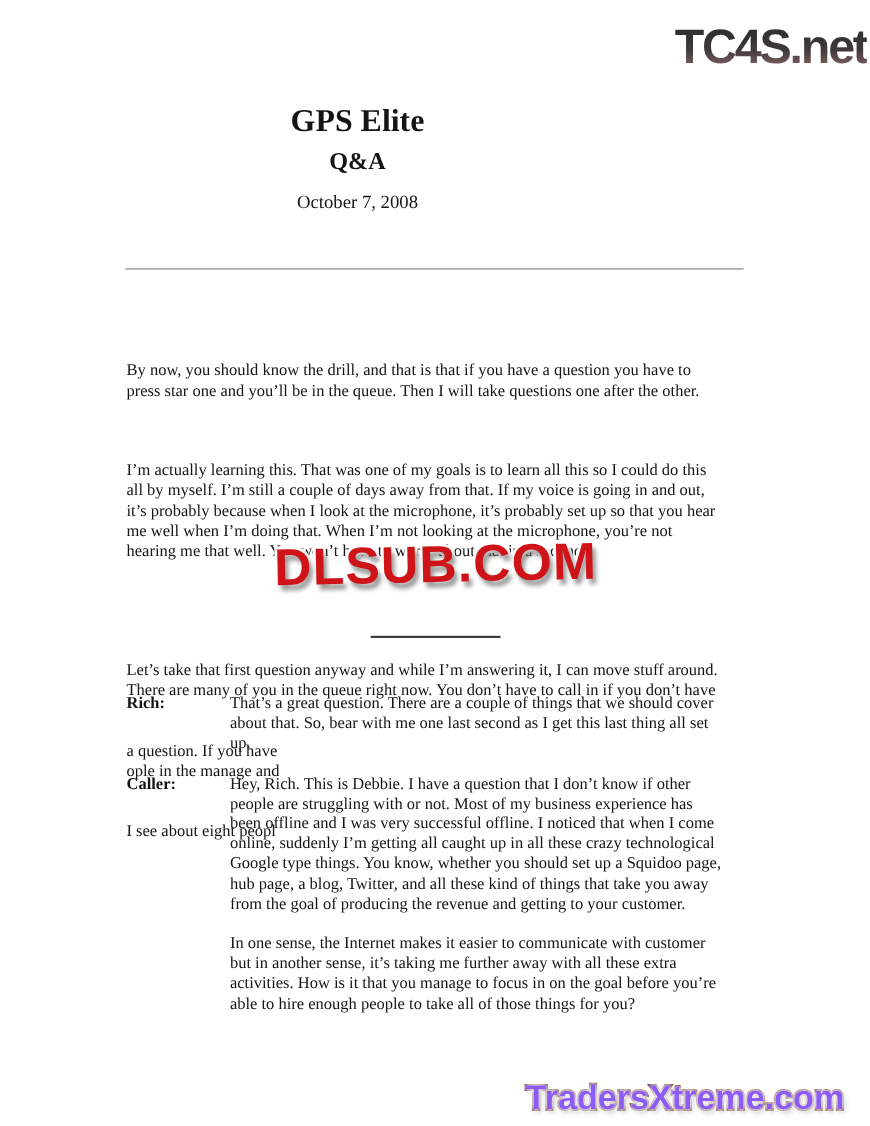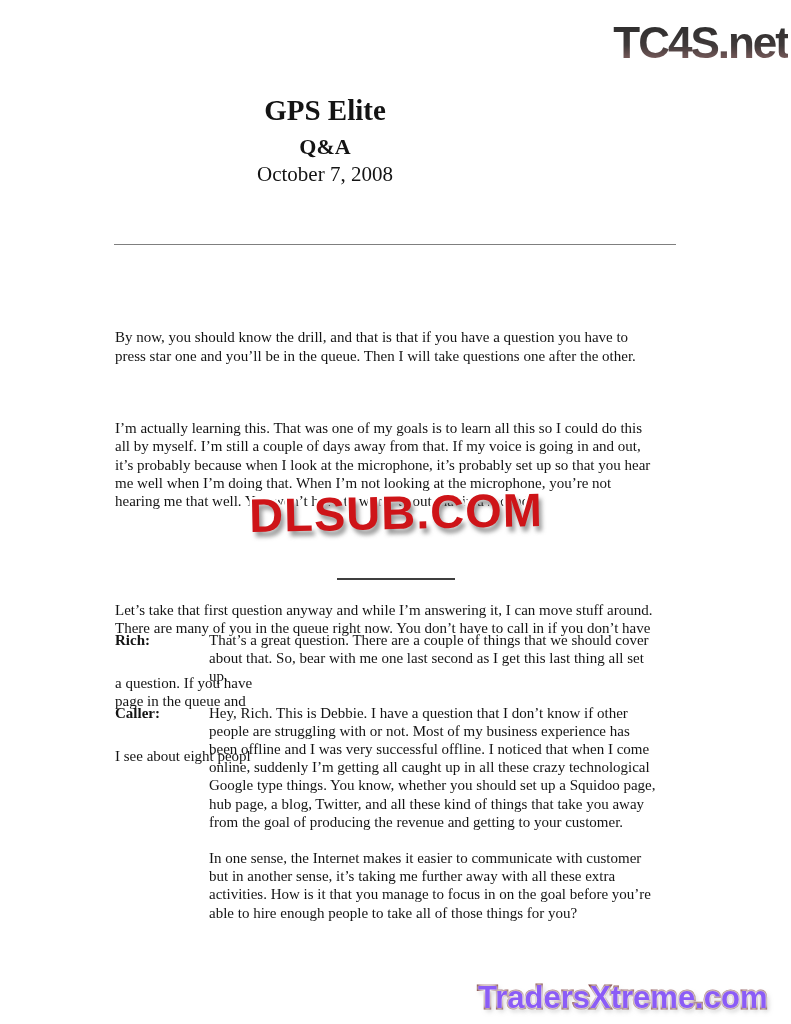--- a/index.html
+++ b/index.html
@@ -26,21 +26,21 @@
     -webkit-background-clip: text;
     background-clip: text;
     color: transparent;
     margin-top: 18px;
   }
 
   
   .title-block { position: absolute; top: 94px; left: 0; width: 650px; text-align: center; }
   .doc-title    { font-size: 29px; font-weight: bold; line-height: 32px; }
   .doc-subtitle { font-size: 22px; font-weight: bold; line-height: 24px; margin-top: 9px; }
-  .doc-date     { font-size: 21px; line-height: 20px; margin-top: 5px; }
+  .doc-date     { font-size: 17px; line-height: 20px; margin-top: 15px; }
 
   .rule {
     position: absolute;
     top: 244px; left: 114px; width: 562px;
     border: none; border-top: 1px solid #7f7f7f; margin: 0;
   }
 
   
   .intro {
     position: absolute;
@@ -123,21 +123,21 @@
     <p>I’m actually learning this. That was one of my goals is to learn all this so I could do this
 all by myself. I’m still a couple of days away from that. If my voice is going in and out,
 it’s probably because when I look at the microphone, it’s probably set up so that you hear
 me well when I’m doing that. When I’m not looking at the microphone, you’re not
 hearing me that well. You won’t have to worry about that in a second.</p>
     <p>
       <span class="p3-start">Let’s take that first question anyway and while I’m answering it, I can move stuff around.
 There are many of you in the queue right now. You don’t have to call in if you don’t have</span>
       <span class="split-line">
         <span>a question. If you have</span>
-        <span>page in the queue and</span>
+        <span>ople in the manage and</span>
       </span>
       <span class="p3-end">I see about eight peopl</span>
     </p>
   </div>
 
   <div class="watermark">DLSUB.COM</div>
 
   <hr class="separator">
 
   <div class="dialogue">

